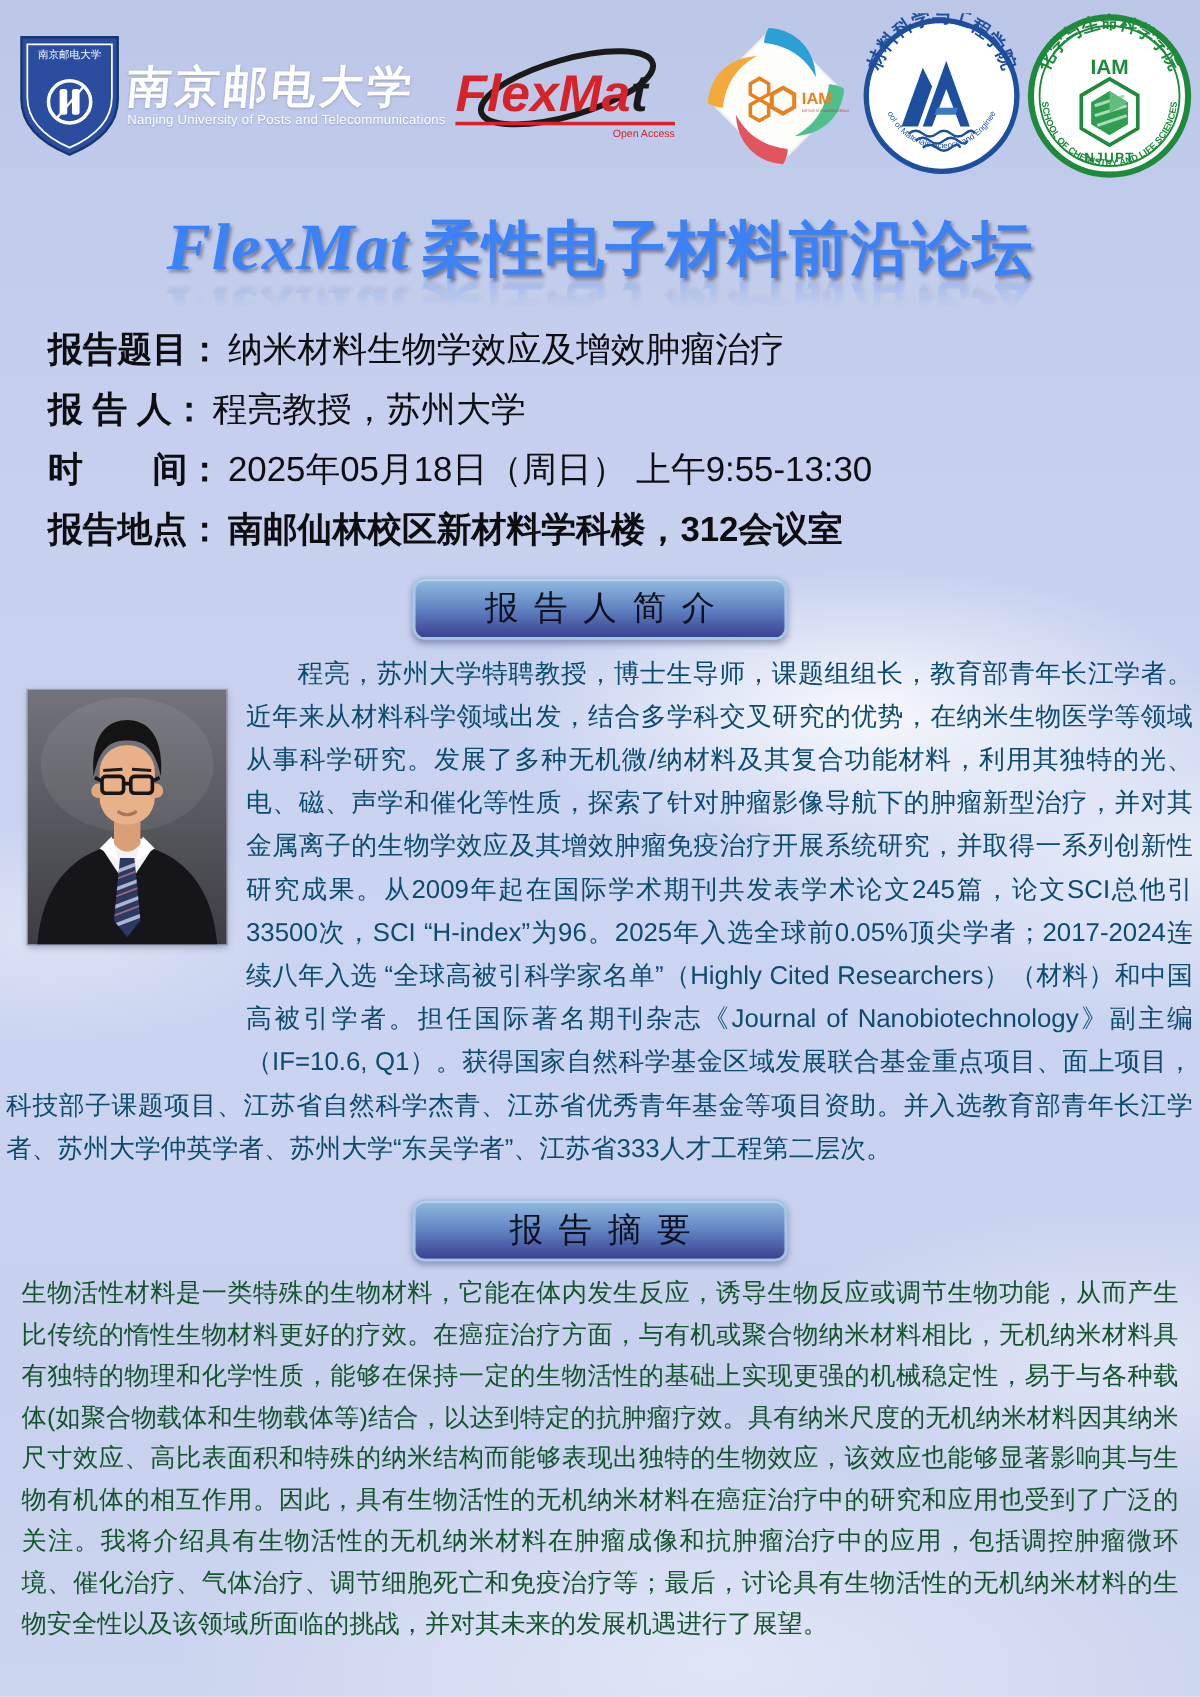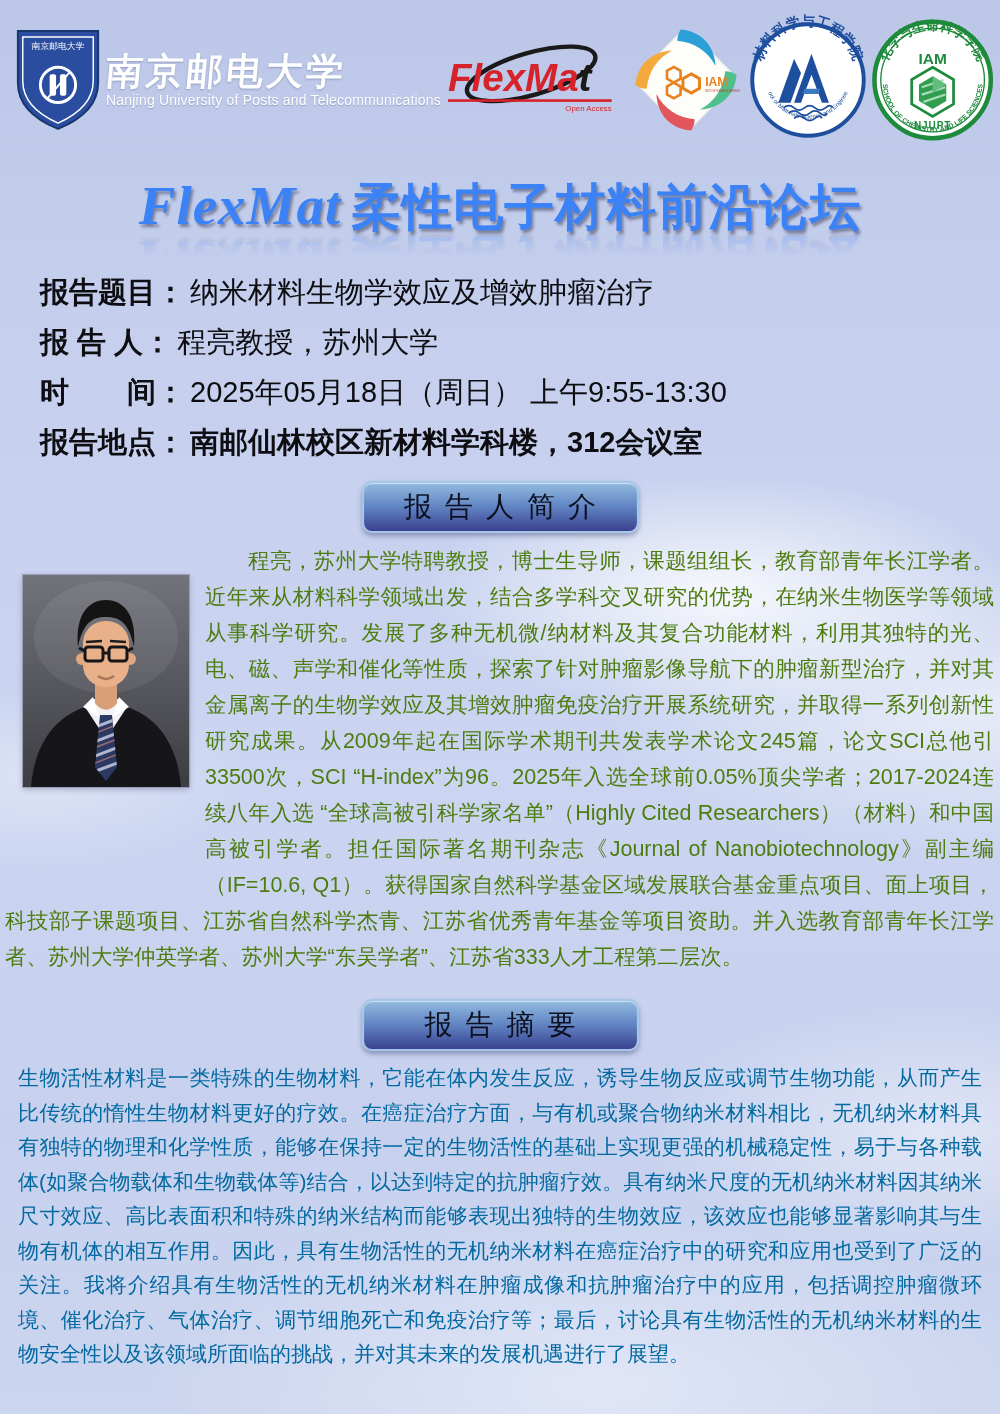--- a/index.html
+++ b/index.html
@@ -13,46 +13,46 @@
       radial-gradient(300px 130px at 4% 55%, rgba(255,255,255,.35), rgba(255,255,255,0) 70%),
       radial-gradient(650px 260px at 60% 98%, rgba(238,242,253,.6), rgba(255,255,255,0) 70%),
       linear-gradient(180deg,#bcc6e7 0%, #c6d0ee 25%, #cbd5f1 55%, #c7d1ee 80%, #ccd5ee 100%);
   }
   .header{display:flex;align-items:center;justify-content:space-between;
     padding:10px 4px 0 12px;height:150px;box-sizing:border-box;}
   .njupt-group{display:flex;align-items:center;flex:0 0 auto;}
   .njupt-words{margin-left:2px;color:#ffffff;line-height:1;}
   .njupt-cn{font-family:"Liberation Serif","DejaVu Serif",serif;font-size:37px;font-weight:bold;
     letter-spacing:3px;transform:skewX(-5deg);text-shadow:0 1px 2px rgba(110,120,160,.55);}
-  .njupt-en{font-size:14px;margin-top:3px;letter-spacing:.2px;text-shadow:0 1px 1px rgba(110,120,160,.5);}
+  .njupt-en{font-size:11px;margin-top:3px;letter-spacing:.2px;text-shadow:0 1px 1px rgba(110,120,160,.5);}
   .logo-svg{display:block;}
   .title-wrap{text-align:center;margin-top:24px;height:70px;}
   .title{display:inline-block;font-weight:900;font-size:50px;letter-spacing:1px;color:#3b82f6;
     text-shadow:2px 3px 3px rgba(30,30,55,.45);
     -webkit-box-reflect:below -16px linear-gradient(to bottom, rgba(0,0,0,0) 55%, rgba(0,0,0,.35));}
   .title-latin{font-family:"Liberation Serif","DejaVu Serif",serif;font-style:italic;font-weight:bold;
     font-size:55px;margin-right:10px;}
   .info{margin:34px 0 0 40px;}
   .info-row{display:flex;font-size:29px;line-height:29px;margin-bottom:21px;}
   .info-label{font-weight:bold;white-space:pre;flex:0 0 auto;}
   .info-value{margin-left:5px;font-weight:normal;}
   .info-row.bold-value .info-value{font-weight:bold;}
-  .section-btn{width:277px;height:52px;margin:24px auto 10px;border-radius:10px;box-sizing:border-box;
+  .section-btn{width:312px;height:52px;margin:24px auto 10px;border-radius:10px;box-sizing:border-box;
     background:linear-gradient(180deg,#93badf 0%, #6286c4 48%, #3a4190 100%);
     border:2px solid #a6c6e8;
     box-shadow:0 3px 5px rgba(20,30,80,.35), inset 0 1px 1px rgba(255,255,255,.6);
     display:flex;align-items:center;justify-content:center;
     font-family:"Liberation Serif","DejaVu Serif",serif;font-size:28px;color:#0c1020;
     letter-spacing:13px;text-indent:13px;}
   .bio-body{padding:0 6px 0 5px;}
   .speaker-photo{float:left;width:166px;height:212px;margin:32px 16px 84px 18px;
     box-shadow:0 0 0 1px #9aa1b5, 0 2px 6px rgba(40,50,90,.35);}
   .speaker-photo svg{display:block;}
-  .bio-text{margin:0;font-size:21.5px;line-height:36px;text-align:justify;text-indent:2em;color:#4d7c0f;}
-  .abstract-text{margin:8px 18px 0;font-size:21px;line-height:34.5px;text-align:justify;color:#0369a1;}
+  .bio-text{margin:0;font-size:21.5px;line-height:36px;text-align:justify;text-indent:2em;color:#0c4a6e;}
+  .abstract-text{margin:8px 18px 0;font-size:21px;line-height:34.5px;text-align:justify;color:#14532d;}
   .clearfix::after{content:"";display:block;clear:both;}
 </style>
 </head>
 <body>
 
 <div class="header">
 
   <div class="njupt-group">
     <svg class="logo-svg" width="92" height="108" viewBox="0 0 94 110">
       <path d="M6,5 H88 V58 Q88,88 47,105 Q6,88 6,58 Z" fill="#2a4da0" stroke="#17356e" stroke-width="2"></path>

